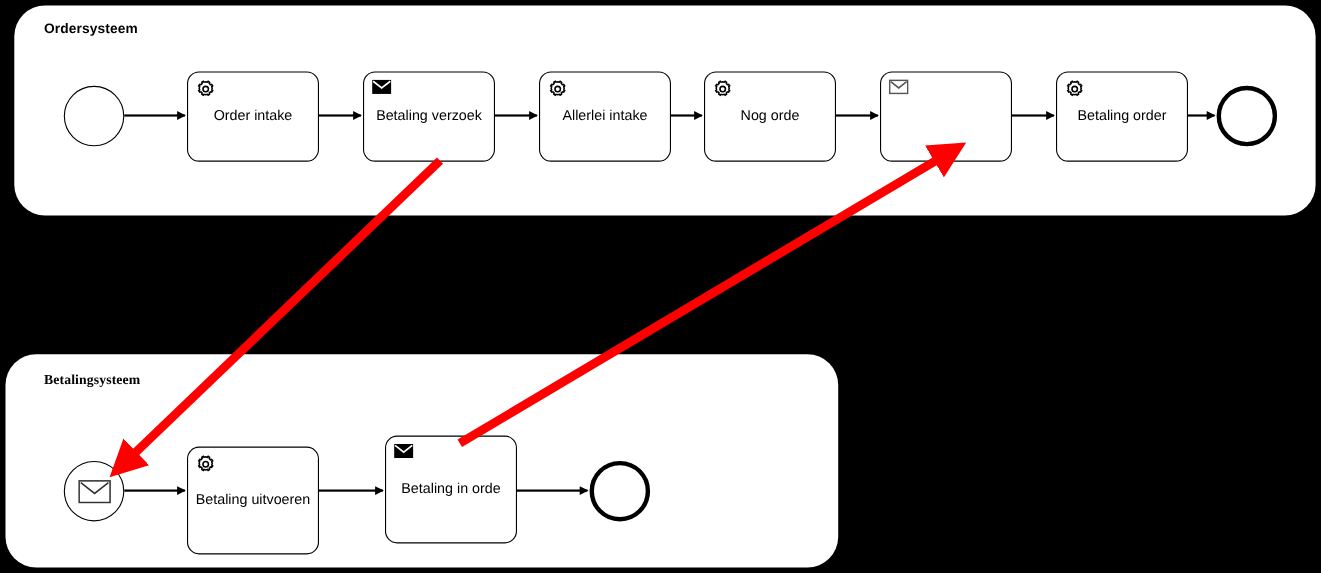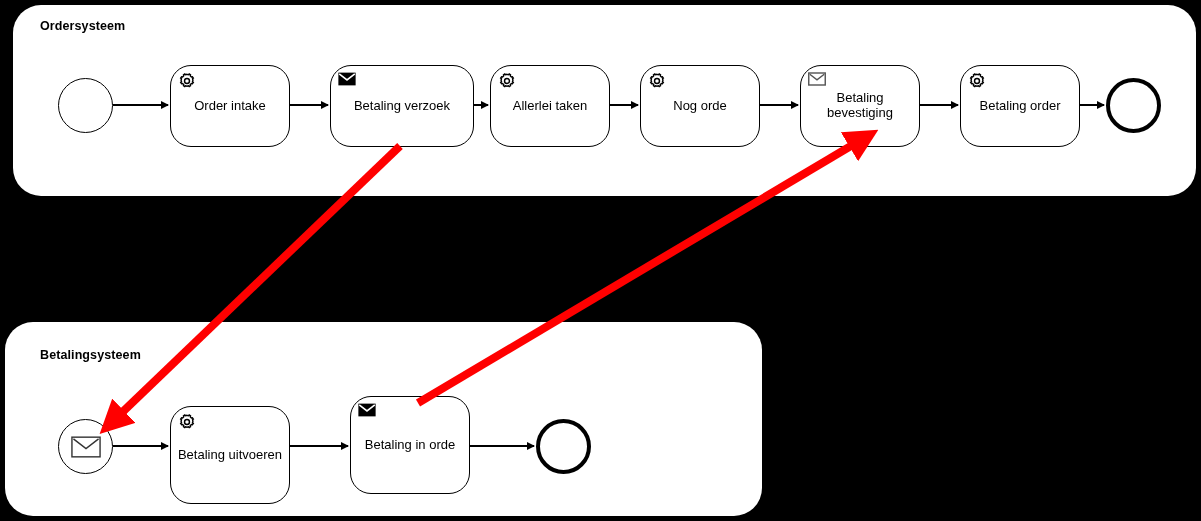--- a/index.html
+++ b/index.html
@@ -4,21 +4,21 @@
 <style>
   html,body{margin:0;padding:0;background:#000;}
   #canvas{position:relative;width:1201px;height:521px;background:#000;
           font-family:"Liberation Sans",sans-serif;overflow:hidden;}
 
   .pool{position:absolute;background:#fff;border-radius:28px;}
   .pool-label{position:absolute;font-size:12.5px;font-weight:bold;color:#000;
               white-space:nowrap;letter-spacing:.1px;}
 
   .task{position:absolute;box-sizing:border-box;background:#fff;
-        border:1.6px solid #000;border-radius:21px;}
+        border:1.6px solid #000;border-radius:11px;}
   .task-label{position:absolute;left:0;right:0;top:50%;transform:translateY(-50%);
               text-align:center;font-size:13px;color:#000;line-height:1.15;padding:0 5px;}
 
   .evt{position:absolute;box-sizing:border-box;border-radius:50%;background:#fff;}
   .evt.start{border:1.6px solid #000;}
   .evt.end{border:4px solid #000;}
 
   .marker{position:absolute;width:18px;height:18px;left:7px;top:6px;}
 
   .flow{position:absolute;height:1.7px;background:#000;}
@@ -47,57 +47,56 @@
       <div class="flow" style="left: 1080px; top: 104px; width: 24px;"></div>
       <div class="evt start" style="left: 58px; top: 78px; width: 55px; height: 55px;"></div>
       <div class="evt end" style="left: 1106px; top: 78px; width: 55px; height: 55px;"></div>
       <div class="task" style="left: 170px; top: 65px; width: 120px; height: 82px;">
         <span class="marker"><svg viewBox="0 0 24 24" width="18" height="18">
             <path fill="none" stroke="#000" stroke-width="1.9" d="M12 3.1 l2.0 .55 .95-1.1 1.75 1.25-.35 1.4 1.45 1.45 1.4-.35 1.25 1.75-1.1.95.55 2.0-.55 2.0 1.1.95-1.25 1.75-1.4-.35-1.45 1.45.35 1.4-1.75 1.25-.95-1.1-2.0.55-2.0-.55-.95 1.1-1.75-1.25.35-1.4-1.45-1.45-1.4.35-1.25-1.75 1.1-.95-.55-2.0.55-2.0-1.1-.95 1.25-1.75 1.4.35 1.45-1.45-.35-1.4 1.75-1.25.95 1.1z"></path>
             <circle cx="12" cy="12" r="3.3" fill="none" stroke="#000" stroke-width="1.9"></circle>
           </svg></span>
         <span class="task-label">Order intake</span>
       </div>
-      <div class="task" style="left: 330px; top: 65px; width: 144px; height: 82px;">
+      <div class="task" style="left: 330px; top: 65px; width: 120px; height: 82px;">
         <span class="marker"><svg viewBox="0 0 24 18" width="18" height="14">
             <rect x="0.5" y="0.5" width="23" height="17" fill="#000"></rect>
             <path d="M1.6 2.1 L12 10.3 L22.4 2.1" fill="none" stroke="#fff" stroke-width="2.1"></path>
           </svg></span>
         <span class="task-label">Betaling verzoek</span>
       </div>
       <div class="task" style="left: 490px; top: 65px; width: 120px; height: 82px;">
         <span class="marker"><svg viewBox="0 0 24 24" width="18" height="18">
             <path fill="none" stroke="#000" stroke-width="1.9" d="M12 3.1 l2.0 .55 .95-1.1 1.75 1.25-.35 1.4 1.45 1.45 1.4-.35 1.25 1.75-1.1.95.55 2.0-.55 2.0 1.1.95-1.25 1.75-1.4-.35-1.45 1.45.35 1.4-1.75 1.25-.95-1.1-2.0.55-2.0-.55-.95 1.1-1.75-1.25.35-1.4-1.45-1.45-1.4.35-1.25-1.75 1.1-.95-.55-2.0.55-2.0-1.1-.95 1.25-1.75 1.4.35 1.45-1.45-.35-1.4 1.75-1.25.95 1.1z"></path>
             <circle cx="12" cy="12" r="3.3" fill="none" stroke="#000" stroke-width="1.9"></circle>
           </svg></span>
-        <span class="task-label">Allerlei taken</span>
+        <span class="task-label">Allerlei intake</span>
       </div>
       <div class="task" style="left: 640px; top: 65px; width: 120px; height: 82px;">
         <span class="marker"><svg viewBox="0 0 24 24" width="18" height="18">
             <path fill="none" stroke="#000" stroke-width="1.9" d="M12 3.1 l2.0 .55 .95-1.1 1.75 1.25-.35 1.4 1.45 1.45 1.4-.35 1.25 1.75-1.1.95.55 2.0-.55 2.0 1.1.95-1.25 1.75-1.4-.35-1.45 1.45.35 1.4-1.75 1.25-.95-1.1-2.0.55-2.0-.55-.95 1.1-1.75-1.25.35-1.4-1.45-1.45-1.4.35-1.25-1.75 1.1-.95-.55-2.0.55-2.0-1.1-.95 1.25-1.75 1.4.35 1.45-1.45-.35-1.4 1.75-1.25.95 1.1z"></path>
             <circle cx="12" cy="12" r="3.3" fill="none" stroke="#000" stroke-width="1.9"></circle>
           </svg></span>
         <span class="task-label">Nog orde</span>
       </div>
       <div class="task" style="left: 800px; top: 65px; width: 120px; height: 82px;">
         <span class="marker"><svg viewBox="0 0 24 18" width="18" height="14">
             <rect x="1" y="1" width="22" height="16" fill="#fff" stroke="#555" stroke-width="1.9"></rect>
             <path d="M2.4 2.6 L12 10.2 L21.6 2.6" fill="none" stroke="#555" stroke-width="1.9"></path>
           </svg></span>
-        <span class="task-label">Betaling bevestiging</span>
       </div>
       <div class="task" style="left: 960px; top: 65px; width: 120px; height: 82px;">
         <span class="marker"><svg viewBox="0 0 24 24" width="18" height="18">
             <path fill="none" stroke="#000" stroke-width="1.9" d="M12 3.1 l2.0 .55 .95-1.1 1.75 1.25-.35 1.4 1.45 1.45 1.4-.35 1.25 1.75-1.1.95.55 2.0-.55 2.0 1.1.95-1.25 1.75-1.4-.35-1.45 1.45.35 1.4-1.75 1.25-.95-1.1-2.0.55-2.0-.55-.95 1.1-1.75-1.25.35-1.4-1.45-1.45-1.4.35-1.25-1.75 1.1-.95-.55-2.0.55-2.0-1.1-.95 1.25-1.75 1.4.35 1.45-1.45-.35-1.4 1.75-1.25.95 1.1z"></path>
             <circle cx="12" cy="12" r="3.3" fill="none" stroke="#000" stroke-width="1.9"></circle>
           </svg></span>
         <span class="task-label">Betaling order</span>
       </div>
       <div class="pool" style="left: 5px; top: 322px; width: 757px; height: 194px;"></div>
-      <div class="pool-label" style="left: 40px; top: 348px;">Betalingsysteem</div>
+      <div class="pool-label" style="left: 40px; top: 338px; font-family: Liberation Serif, serif;">Betalingsysteem</div>
       <div class="flow" style="left: 113px; top: 445px; width: 55px;"></div>
       <div class="flow" style="left: 290px; top: 445px; width: 58px;"></div>
       <div class="flow" style="left: 470px; top: 445px; width: 64px;"></div>
       <div class="evt start" style="left: 58px; top: 419px; width: 55px; height: 55px; display: flex; align-items: center; justify-content: center;">
         <span style="line-height: 0;"><svg viewBox="0 0 32 23" width="30" height="22">
             <rect x="1" y="1" width="30" height="21" fill="#fff" stroke="#333" stroke-width="1.5"></rect>
             <path d="M2.6 2.8 L16 13.2 L29.4 2.8" fill="none" stroke="#333" stroke-width="1.5"></path>
           </svg></span>
       </div>
       <div class="evt end" style="left: 536px; top: 419px; width: 55px; height: 55px;"></div>

